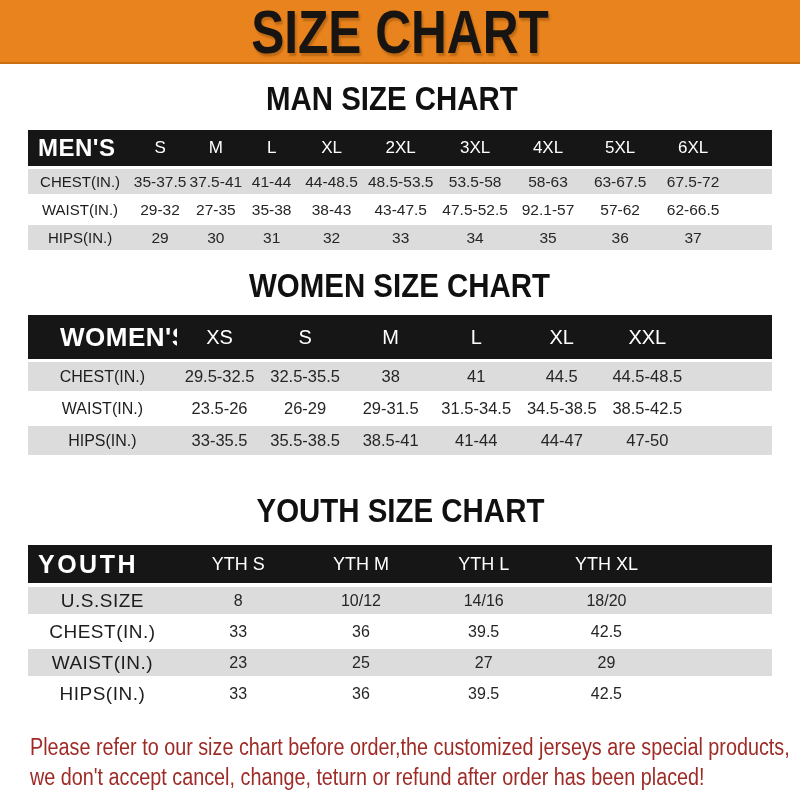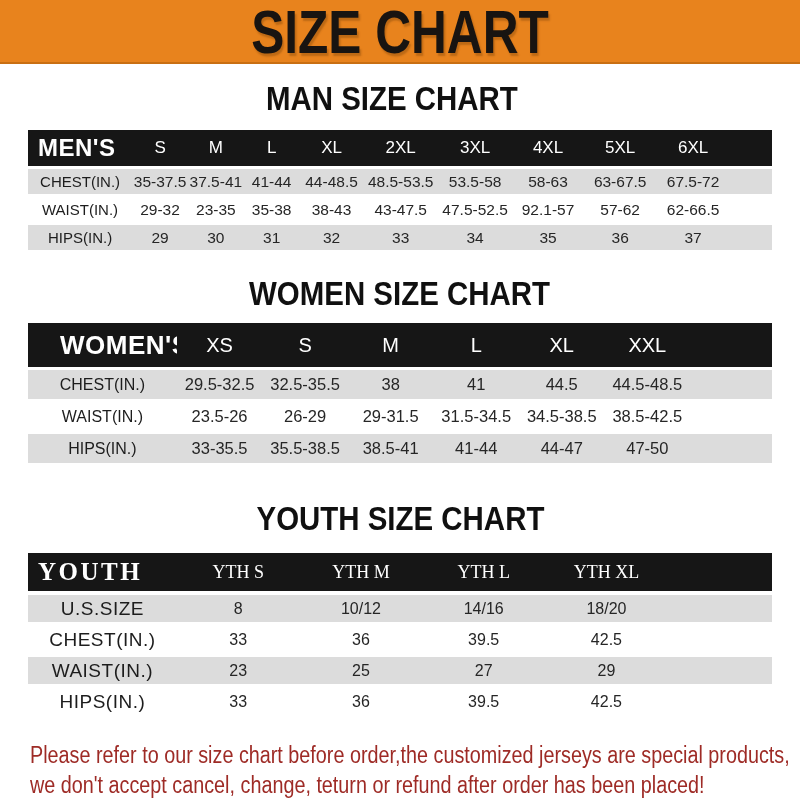--- a/index.html
+++ b/index.html
@@ -25,21 +25,21 @@
     text-shadow: 2px 3px 2px rgba(90, 45, 0, 0.30);
   }
 
   
   .section-heading { text-align: center; margin: 0; }
   .heading-text {
     display: inline-block; font-size: 32px; font-weight: 800; color: #101010;
     transform: scale(0.92, 1.06); white-space: nowrap; letter-spacing: 0px;
   }
   .sec-men  .section-heading { margin: 16px 16px 10px 0; }
-  .sec-women .section-heading { margin: 22px 0 8px 0; }
+  .sec-women .section-heading { margin: 14px 0 8px 0; }
   .sec-youth .section-heading { margin: 34px 0 12px 0; }
 
   
   .size-table {
     width: 744px; margin: 0 auto;
     border-collapse: separate; border-spacing: 0 3px;
     table-layout: fixed;
   }
   .size-table.youth { border-spacing: 0 4px; }
   .size-table th, .size-table td {
@@ -74,21 +74,21 @@
   
   .women thead th { height: 44px; font-size: 20px; }
   .women thead th.tbl-label { font-size: 26px; letter-spacing: 0.5px; padding-left: 32px; }
   .women tbody td { height: 29px; font-size: 16.5px; }
   .women tbody td.row-label { font-size: 16px; }
   .women col:nth-child(1) { width: 20%; }
   .women col:nth-child(2), .women col:nth-child(3), .women col:nth-child(4),
   .women col:nth-child(5), .women col:nth-child(6), .women col:nth-child(7) { width: 11.5%; }
 
   
-  .youth thead th { height: 38px; font-size: 18px; font-family: Liberation Serif, serif; }
+  .youth thead th { height: 38px; font-size: 18px; }
   .youth thead th.tbl-label { font-size: 25px; letter-spacing: 2.5px; }
   .youth tbody td { height: 27px; font-size: 16px; }
   .youth tbody td.row-label { font-size: 19px; letter-spacing: 0.5px; }
   .youth col:nth-child(1) { width: 20%; }
   .youth col:nth-child(2), .youth col:nth-child(3),
   .youth col:nth-child(4), .youth col:nth-child(5) { width: 16.5%; }
 
   
   .disclaimer {
     margin: 22px 0 0 30px;
@@ -149,21 +149,21 @@
             <td class="val">48.5-53.5</td>
             <td class="val">53.5-58</td>
             <td class="val">58-63</td>
             <td class="val">63-67.5</td>
             <td class="val">67.5-72</td>
             <td class="spacer"></td>
           </tr>
           <tr>
             <td class="row-label">WAIST(IN.)</td>
             <td class="val">29-32</td>
-            <td class="val">23-35</td>
+            <td class="val">27-35</td>
             <td class="val">35-38</td>
             <td class="val">38-43</td>
             <td class="val">43-47.5</td>
             <td class="val">47.5-52.5</td>
             <td class="val">92.1-57</td>
             <td class="val">57-62</td>
             <td class="val">62-66.5</td>
             <td class="spacer"></td>
           </tr>
           <tr>

